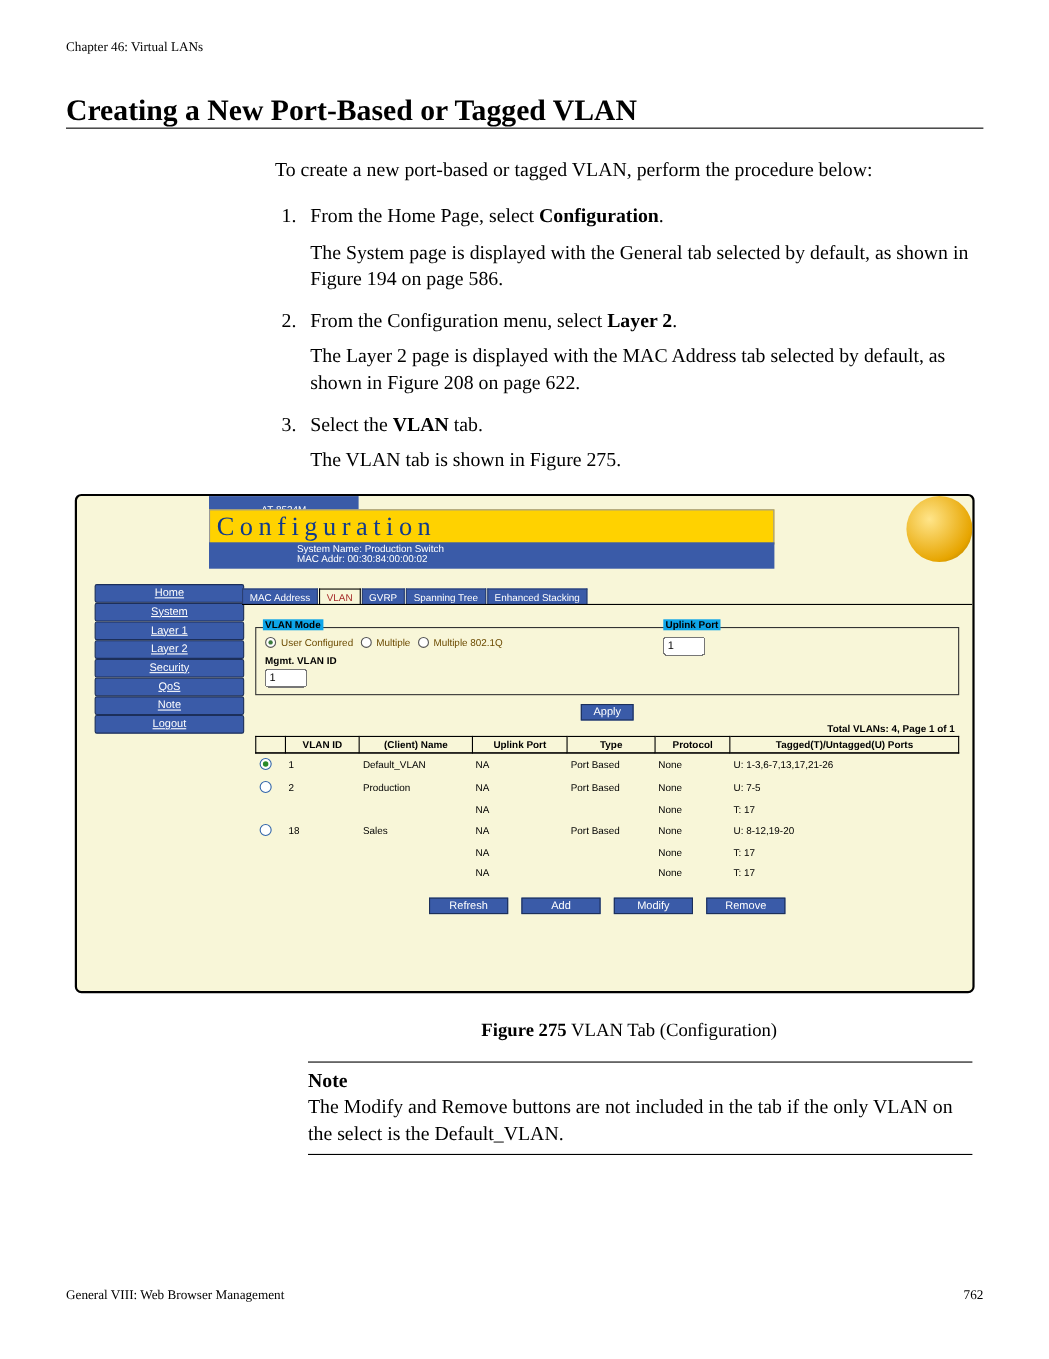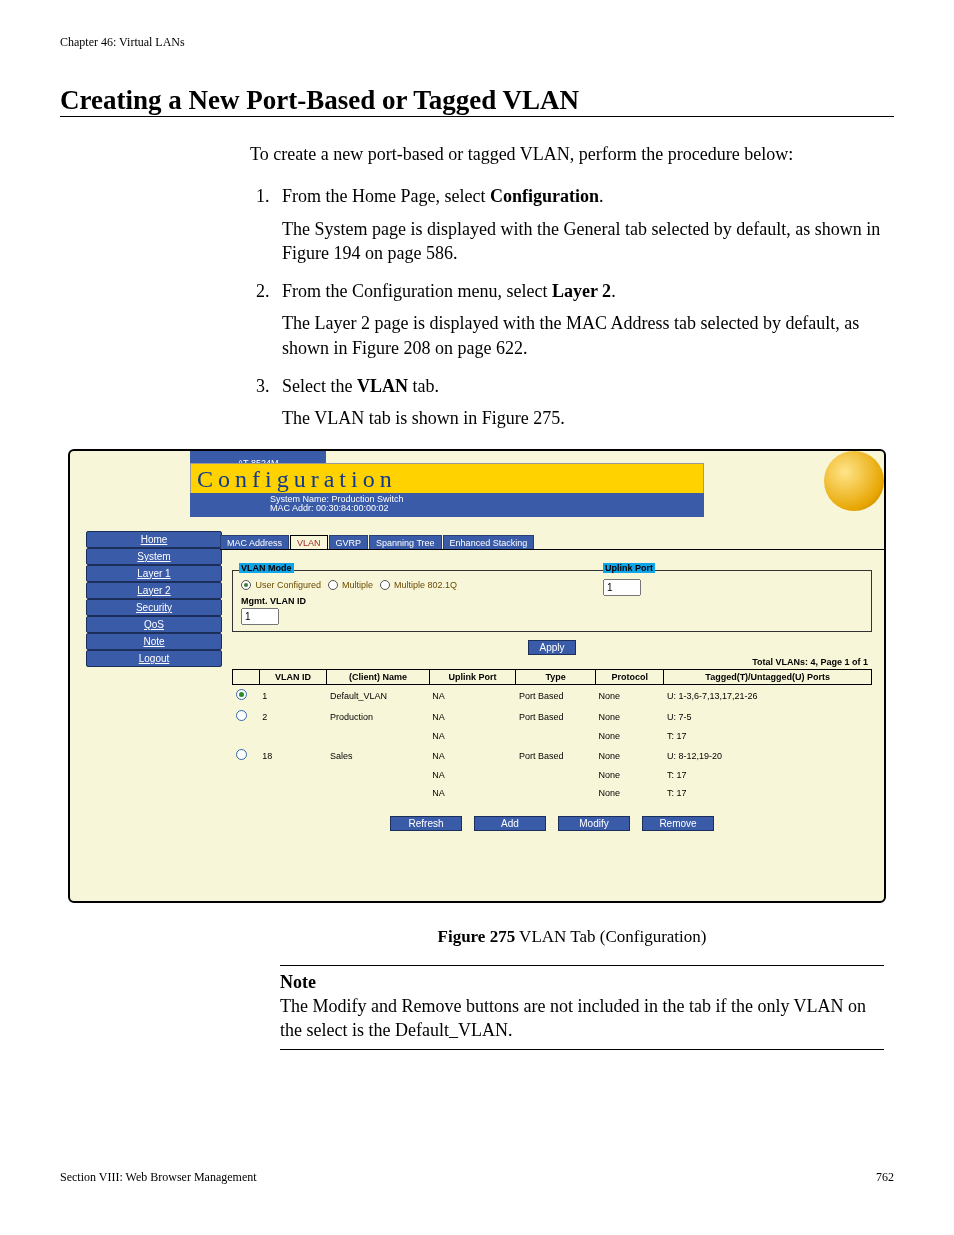--- a/index.html
+++ b/index.html
@@ -367,15 +367,15 @@
 <div class="figure-caption">
   <b>Figure 275</b><span>  VLAN Tab (Configuration)</span>
 </div>
 
 <div class="note-block">
   <div class="note-label">Note</div>
   <div>The Modify and Remove buttons are not included in the tab if the only VLAN on the select is the Default_VLAN.</div>
 </div>
 
 <div class="footer">
-  <span>Section VIII: Web Browser Management</span>
+  <span>General VIII: Web Browser Management</span>
   <span>762</span>
 </div>
 
 </body></html>

